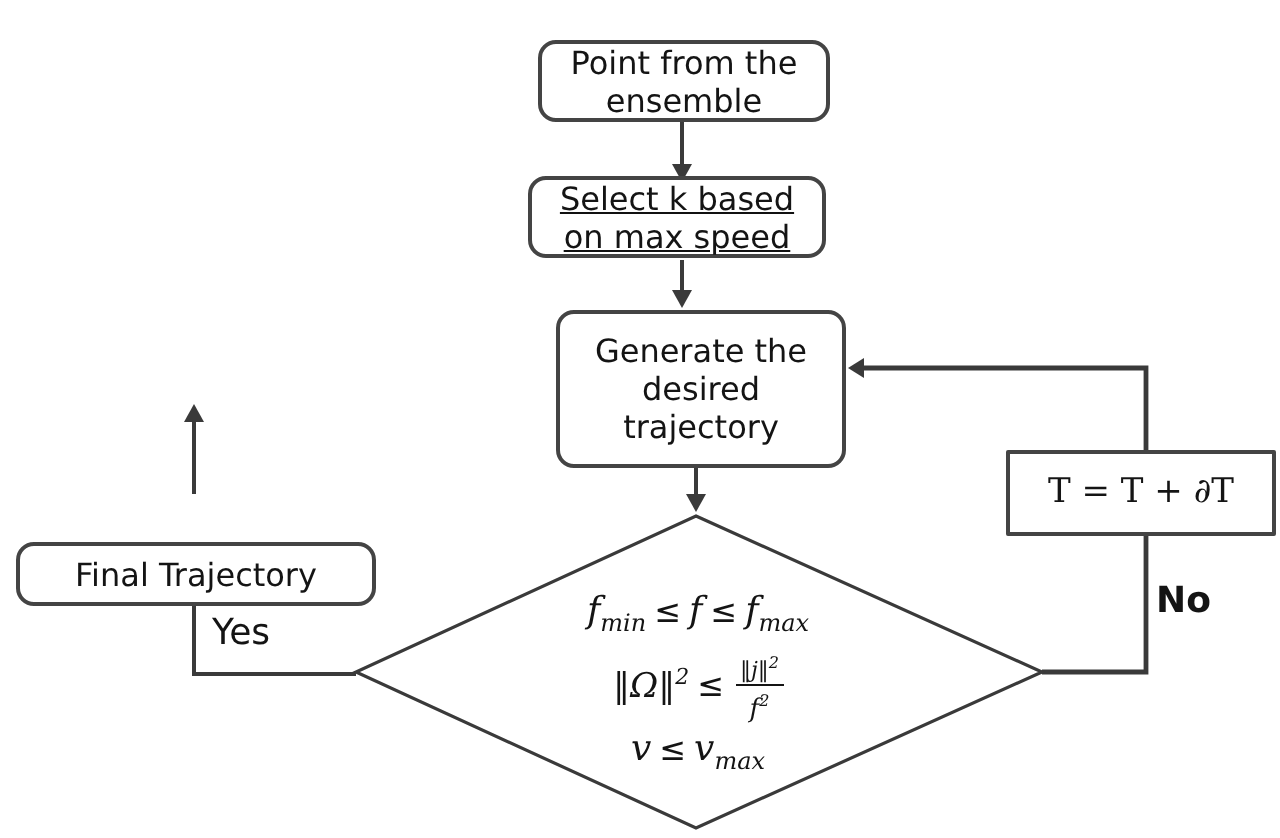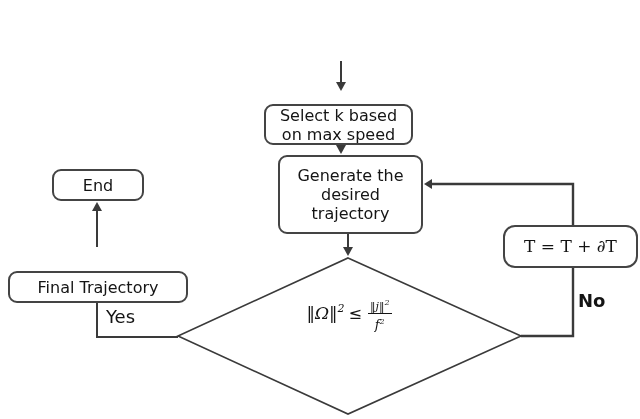--- a/index.html
+++ b/index.html
@@ -32,25 +32,25 @@
     justify-content: center;
     text-align: center;
   }
   .node .label {
     white-space: pre-line;
     font-size: 16px;
     line-height: 19px;
     color: #141414;
   }
   .node-point    { left: 269px; top: 20px;  width: 146px; height: 41px; }
-  .node-select   { left: 264px; top: 104px;  width: 149px; height: 41px; }
+  .node-select   { left: 264px; top: 88px;  width: 149px; height: 41px; text-decoration: underline; }
   .node-generate { left: 278px; top: 155px; width: 145px; height: 79px; }
   .node-end      { left: 52px;  top: 169px; width: 92px;  height: 32px; }
   .node-final    { left: 8px;   top: 247px; width: 180px; height: 32px; margin-top: 24px; }
-  .node-incr     { left: 503px; top: 225px; width: 135px; height: 43px; border-radius: 12px; }
+  .node-incr     { left: 503px; top: 225px; width: 135px; height: 43px; border-radius: 1px; }
   .node-incr .label {
     font-family: "DejaVu Serif", serif;
     font-size: 17px;
   }
   .edge-label {
     position: absolute;
     font-size: 18px;
     color: #141414;
   }
   .yes-label { left: 106px; top: 306px; text-align: right; }
@@ -118,46 +118,53 @@
 
     <line x1="97" y1="247" x2="97" y2="210" stroke="#3a3a3a" stroke-width="2"></line>
     <polygon points="92,211 102,211 97,202" fill="#3a3a3a"></polygon>
 
     <polyline points="521,336 573,336 573,184 431,184" fill="none" stroke="#3a3a3a" stroke-width="2.4"></polyline>
     <polygon points="432,179 432,189 424,184" fill="#3a3a3a"></polygon>
 
     <polygon points="348,258 521,336 348,414 178,336" fill="#ffffff" stroke="#3a3a3a" stroke-width="1.6"></polygon>
   </svg>
 
+  <div class="node node-point">
+    <span class="label">Point from the
+ensemble</span>
+  </div>
 
   <div class="node node-select">
     <span class="label">Select k based
 on max speed</span>
   </div>
 
   <div class="node node-generate">
     <span class="label">Generate the
 desired
 trajectory</span>
   </div>
 
-  <div class="node node-end">
-    <span class="label">End</span>
-  </div>
 
   <div class="node node-final">
     <span class="label">Final Trajectory</span>
   </div>
 
   <div class="node node-incr">
     <span class="label">T = T + ∂T</span>
   </div>
 
   <span class="edge-label yes-label">Yes</span>
   <span class="edge-label no-label">No</span>
 
   <div class="diamond-content">
+    <div class="cond-line">
+      <span>f</span><sub>min</sub><span class="rel">≤</span><span>f</span><span class="rel">≤</span><span>f</span><sub>max</sub>
+    </div>
     <div class="cond-line cond-line-2">
       <span>‖Ω‖</span><sup>2</sup><span class="rel">≤</span><span class="frac"><span class="num"><span>‖j‖</span><sup>2</sup></span><span class="den"><span>f</span><sup>2</sup></span></span>
+    </div>
+    <div class="cond-line">
+      <span>v</span><span class="rel">≤</span><span>v</span><sub>max</sub>
     </div>
   </div>
 
 </div>
 
 </body></html>

